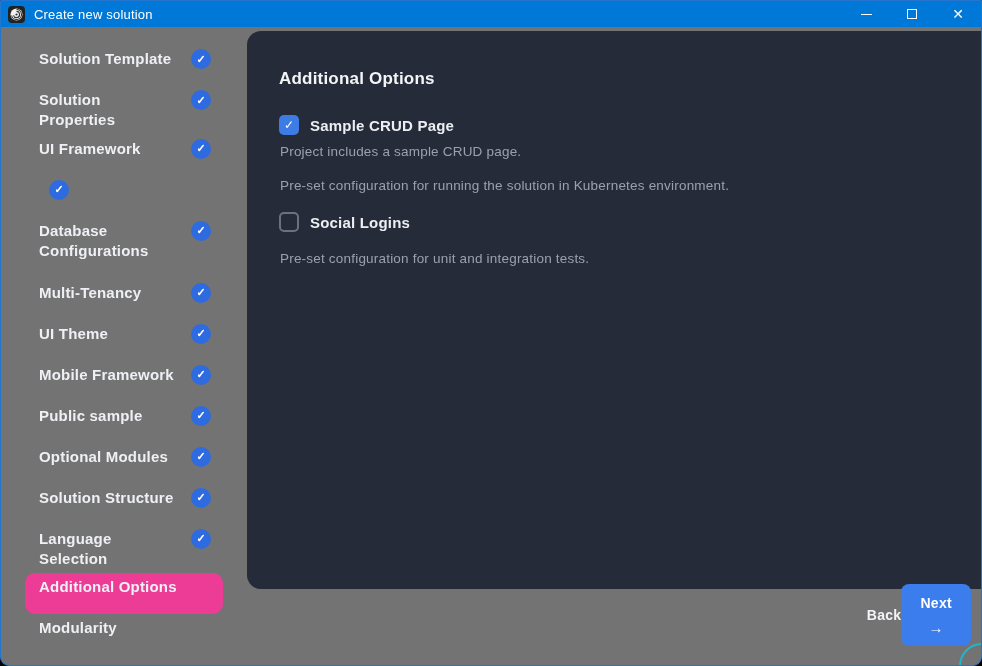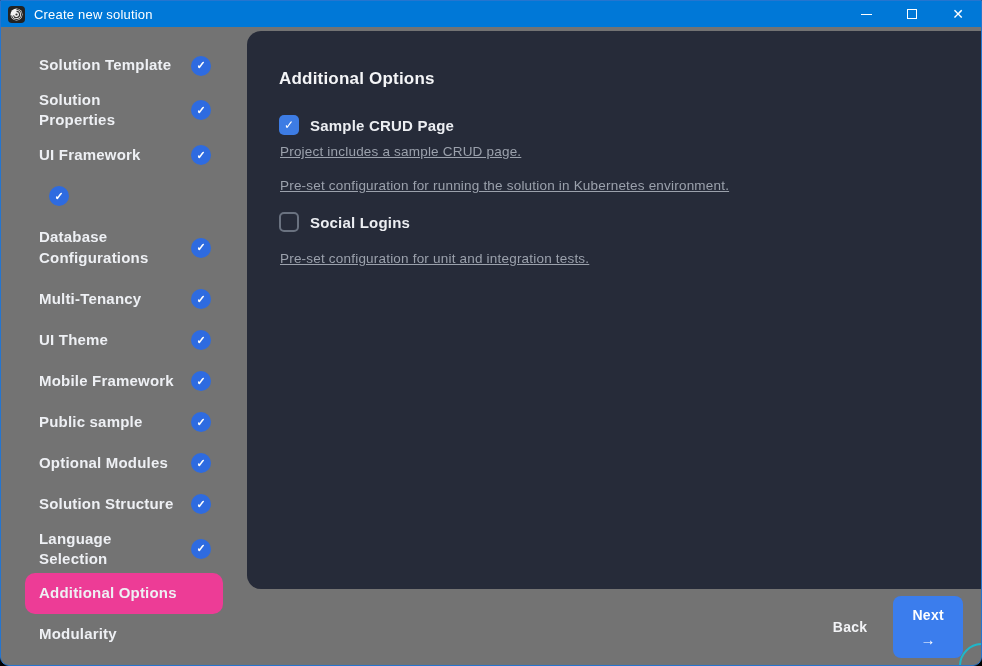--- a/index.html
+++ b/index.html
@@ -27,21 +27,21 @@
   }
   .max-glyph { width:10px; height:10px; border:1px solid #fff; }
   .min-glyph { width:11px; height:1px; background:#fff; display:block; }
   .close-glyph { font-size:14px; line-height:1; }
   
   .sidebar {
     position:absolute; top:26px; left:0; width:244px; bottom:0;
     padding:18px 22px 0 24px;
   }
   .side-item {
-    display:flex; align-items:center; justify-content:space-between;
+    display:flex; justify-content:space-between;
     min-height:41px; padding:4px 12px 4px 14px; border-radius:10px;
     color:#eef0f4; cursor:pointer;
   }
   .side-item.tall { min-height:62px; }
   .side-item.active { background:#ed3c96; }
   .side-label { font-size:15px; font-weight:700; line-height:1.35; letter-spacing:.2px; }
   .check-circle {
     flex:0 0 auto; width:20px; height:20px; border-radius:50%;
     background:#2e6be0; color:#fff; font-size:11px; font-weight:700;
     display:flex; align-items:center; justify-content:center; margin-left:10px;
@@ -56,26 +56,26 @@
   .option { margin-bottom:19px; }
   .option-row { display:flex; align-items:center; gap:11px; }
   .checkbox {
     width:20px; height:20px; border-radius:5px; flex:0 0 auto;
     border:2px solid #6a7280; background:transparent;
     display:flex; align-items:center; justify-content:center;
     color:#fff; font-size:12px; cursor:pointer;
   }
   .checkbox.checked { border:none; background:#3d7ce4; }
   .option-label { color:#eceef2; font-size:15px; font-weight:600; letter-spacing:.2px; cursor:pointer;text-align:right; }
-  .option-desc { margin:9px 0 0 1px; color:#9ba1ac; font-size:13.5px; letter-spacing:.2px;text-decoration:underline; }
+  .option-desc { margin:9px 0 0 1px; color:#9ba1ac; font-size:13.5px; letter-spacing:.2px; }
   
   .footer {
-    position:absolute; left:0; right:0; bottom:0; height:76px;
-    display:flex; align-items:center; justify-content:flex-end; gap:26px;
-    padding-right:18px;
+    position:absolute; left:0; right:0; bottom:12px; height:76px;
+    display:flex; align-items:center; justify-content:flex-end; 
+    padding-right:10px;
   }
   .back-btn {
     background:none; border:none; color:#f2f3f6; font-family:inherit;
     font-size:14px; font-weight:700; letter-spacing:.3px; cursor:pointer;
   }
   .next-btn {
     background:#3b7ded; border:none; border-radius:8px; color:#fff;
     font-family:inherit; font-size:14px; font-weight:700; letter-spacing:.3px;
     padding:11px 19px; display:flex; align-items:center; gap:9px; cursor:pointer;flex-direction:column;
   }

